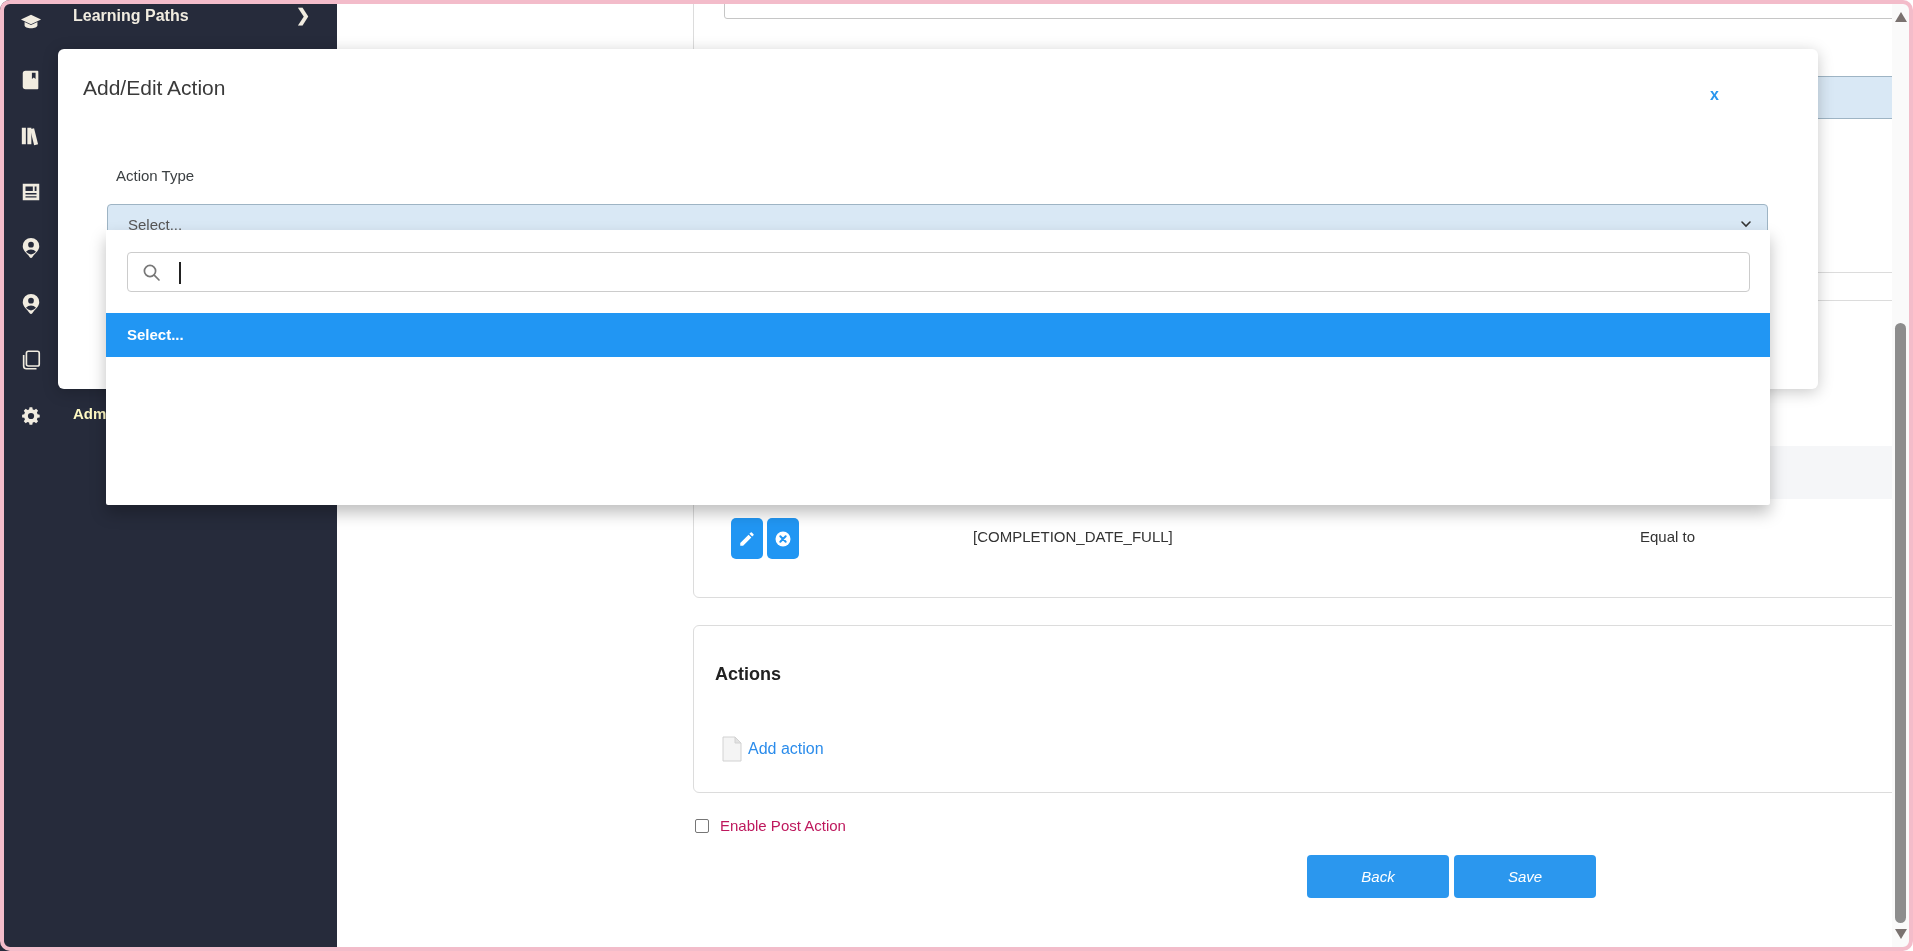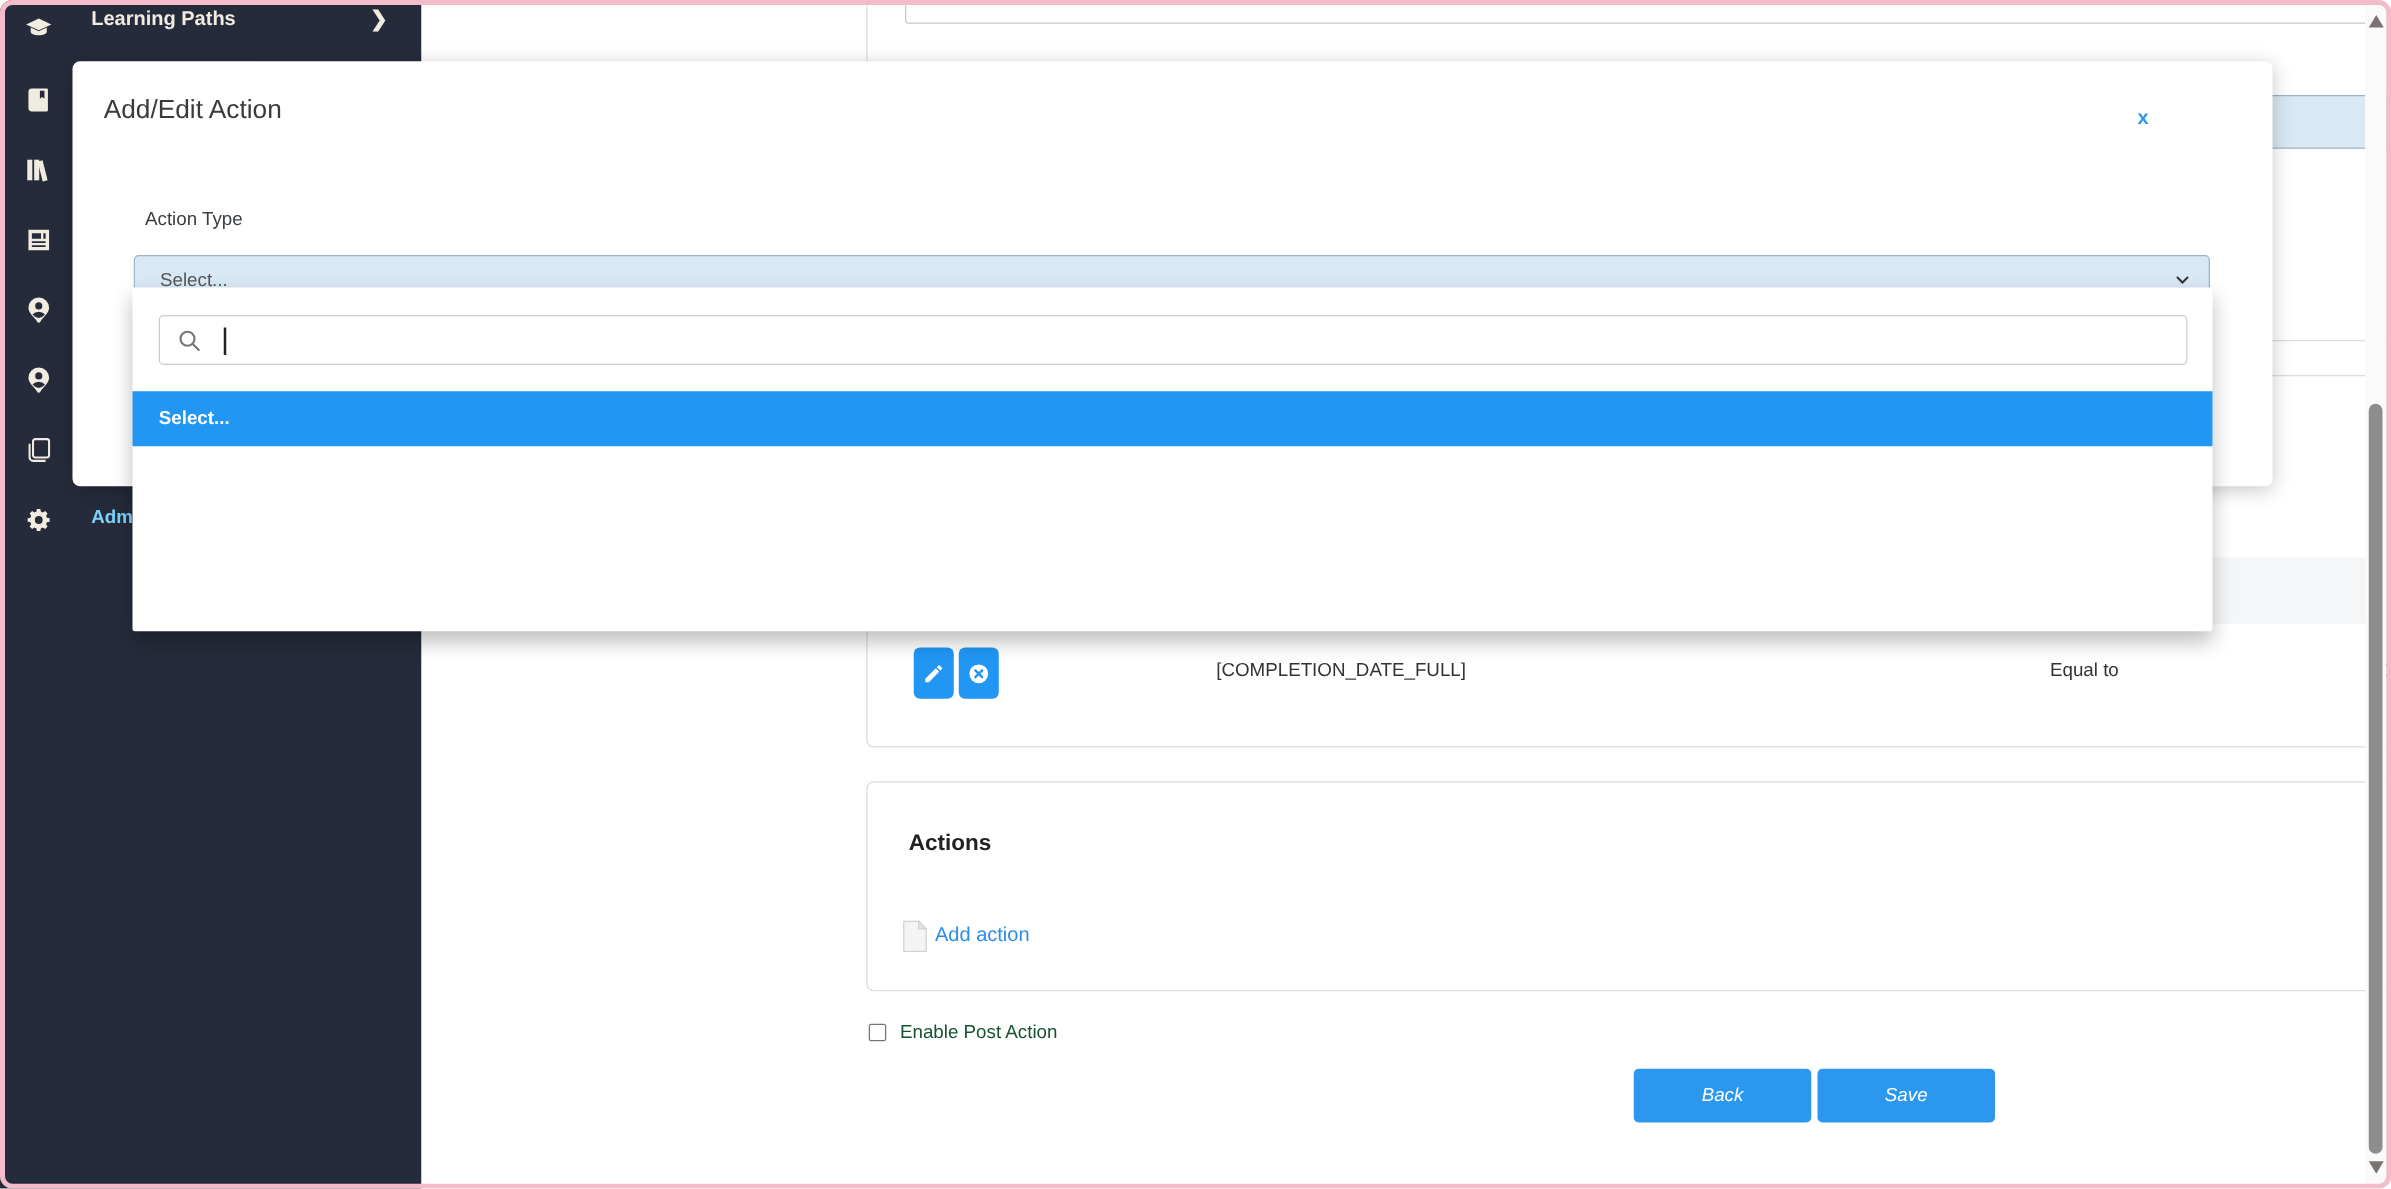--- a/index.html
+++ b/index.html
@@ -8,46 +8,46 @@
           font-family:"Liberation Sans", sans-serif;}
   .frame{position:absolute;inset:0;border:4px solid #f3bcca;border-radius:10px;z-index:100;pointer-events:none;}
 
   
   .sidebar{position:absolute;left:0;top:0;width:337px;height:951px;background:#262b3b;border-top-left-radius:10px;z-index:1;}
   .sb-top{position:absolute;left:0;top:0;width:337px;height:34px;display:flex;align-items:center;}
   .sb-top .lbl{position:absolute;left:73px;top:7px;font-size:16px;font-weight:bold;color:#f1ece0;}
   .sb-top .chev{position:absolute;left:296px;top:5px;font-size:17px;color:#f1ece0;font-weight:bold;}
   .sb-icon{position:absolute;left:20px;width:22px;height:22px;}
   .sb-icon svg{width:22px;height:22px;display:block;}
-  .sb-admin{position:absolute;left:73px;top:405px;font-size:15px;font-weight:bold;color:#7dd3fc;}
+  .sb-admin{position:absolute;left:73px;top:405px;font-size:15px;font-weight:bold;color:#fef9c3;}
 
   
   .main{position:absolute;left:337px;top:0;right:0;bottom:0;background:#fff;z-index:0;}
   .panel{position:absolute;background:#fff;border:1px solid #dcdcdc;border-radius:6px;}
   .panelA{left:356px;top:-40px;width:1515px;height:313px;}
   .ta-sliver{position:absolute;left:30px;top:0;width:1460px;height:58px;border:1px solid #c6c6c6;border-radius:3px;background:#fff;}
   .u-select{position:absolute;left:30px;top:115px;width:1460px;height:43px;background:#d9e8f5;border:1px solid #9eb4c4;border-radius:4px;}
   .u-select .chev, .m-select .chev{position:absolute;right:14px;top:12px;width:14px;height:14px;}
 
   .panelB{left:356px;top:300px;width:1515px;height:298px;}
   .tbl-head{position:absolute;left:24px;top:145px;width:1466px;height:53px;background:#f5f6f8;}
   .row-btn{position:absolute;top:217px;width:32px;height:41px;background:#2196f3;border:none;border-radius:5px;
            display:flex;align-items:center;justify-content:center;cursor:pointer;}
   .row-btn svg{width:18px;height:18px;}
   .cell{position:absolute;top:227px;font-size:15px;color:#333;white-space:nowrap;}
 
   .panelC{left:356px;top:625px;width:1515px;height:168px;}
-  .sec-title{position:absolute;left:21px;top:38px;font-size:18px;font-weight:bold;color:#222;margin-left:12px;}
+  .sec-title{position:absolute;left:21px;top:38px;font-size:18px;font-weight:bold;color:#222;}
   .add-row{position:absolute;left:28px;top:110px;display:flex;align-items:center;gap:6px;cursor:pointer;}
   .add-row svg{width:20px;height:26px;}
   .add-row .txt{font-size:16px;color:#2b8ceb;}
 
   .chk-row{position:absolute;left:358px;top:817px;display:flex;align-items:center;gap:11px;}
   .chk{width:14px;height:14px;border:1px solid #767676;border-radius:2px;background:#fff;cursor:pointer;}
-  .chk-lbl{font-size:15px;color:#14532d;}
+  .chk-lbl{font-size:15px;color:#be185d;}
 
   .btn{position:absolute;top:855px;width:142px;height:43px;background:#2b97ee;color:#fff;border:none;border-radius:4px;
        font-size:15px;font-family:inherit;cursor:pointer;font-style:italic;}
   .btn-back{left:970px;}
   .btn-save{left:1117px;}
 
   
   .scrollbar{position:absolute;left:1892px;top:4px;width:17px;height:943px;background:#fafafa;z-index:10;}
   .sb-arrow{position:absolute;left:3px;width:0;height:0;border-left:6px solid transparent;border-right:6px solid transparent;cursor:pointer;}
   .sb-arrow.up{top:8px;border-bottom:10px solid #7a7270;}

